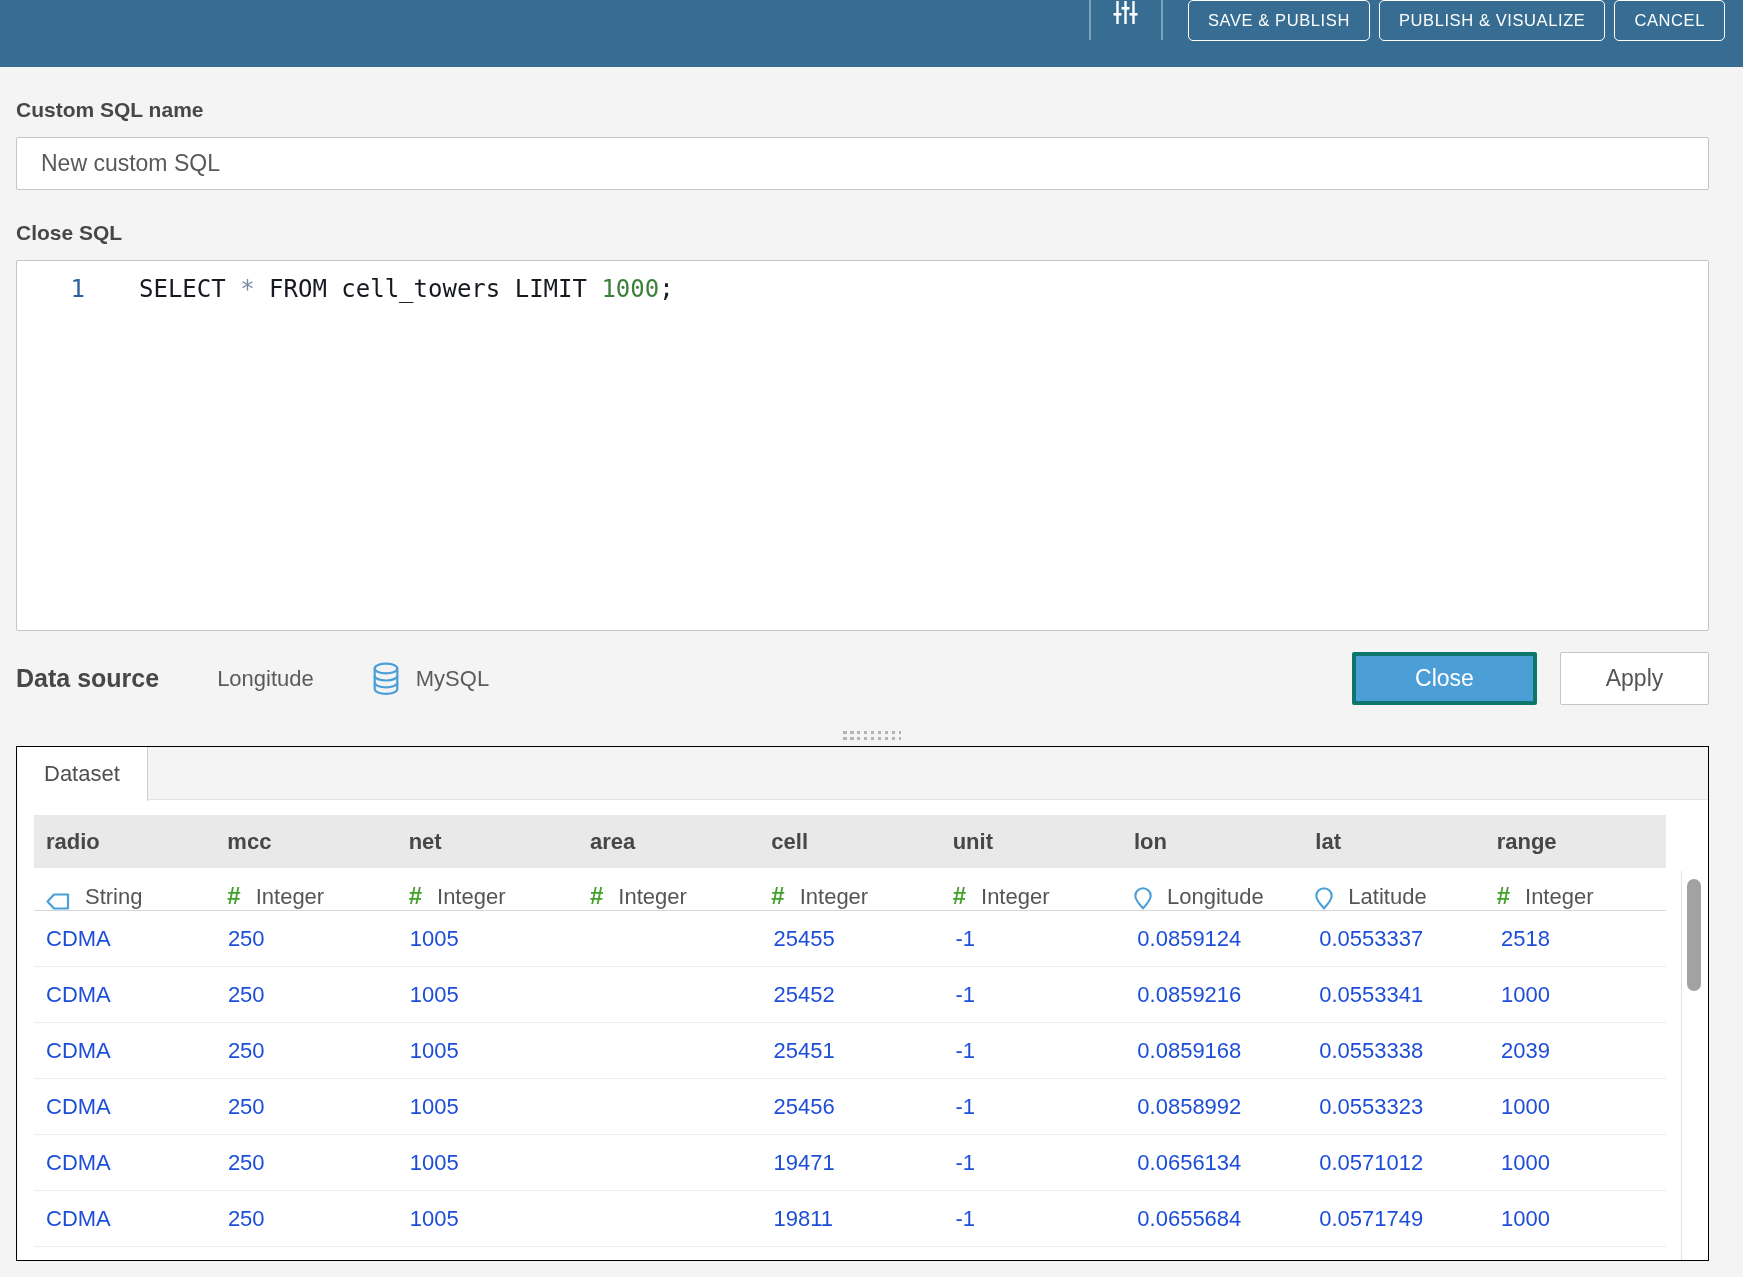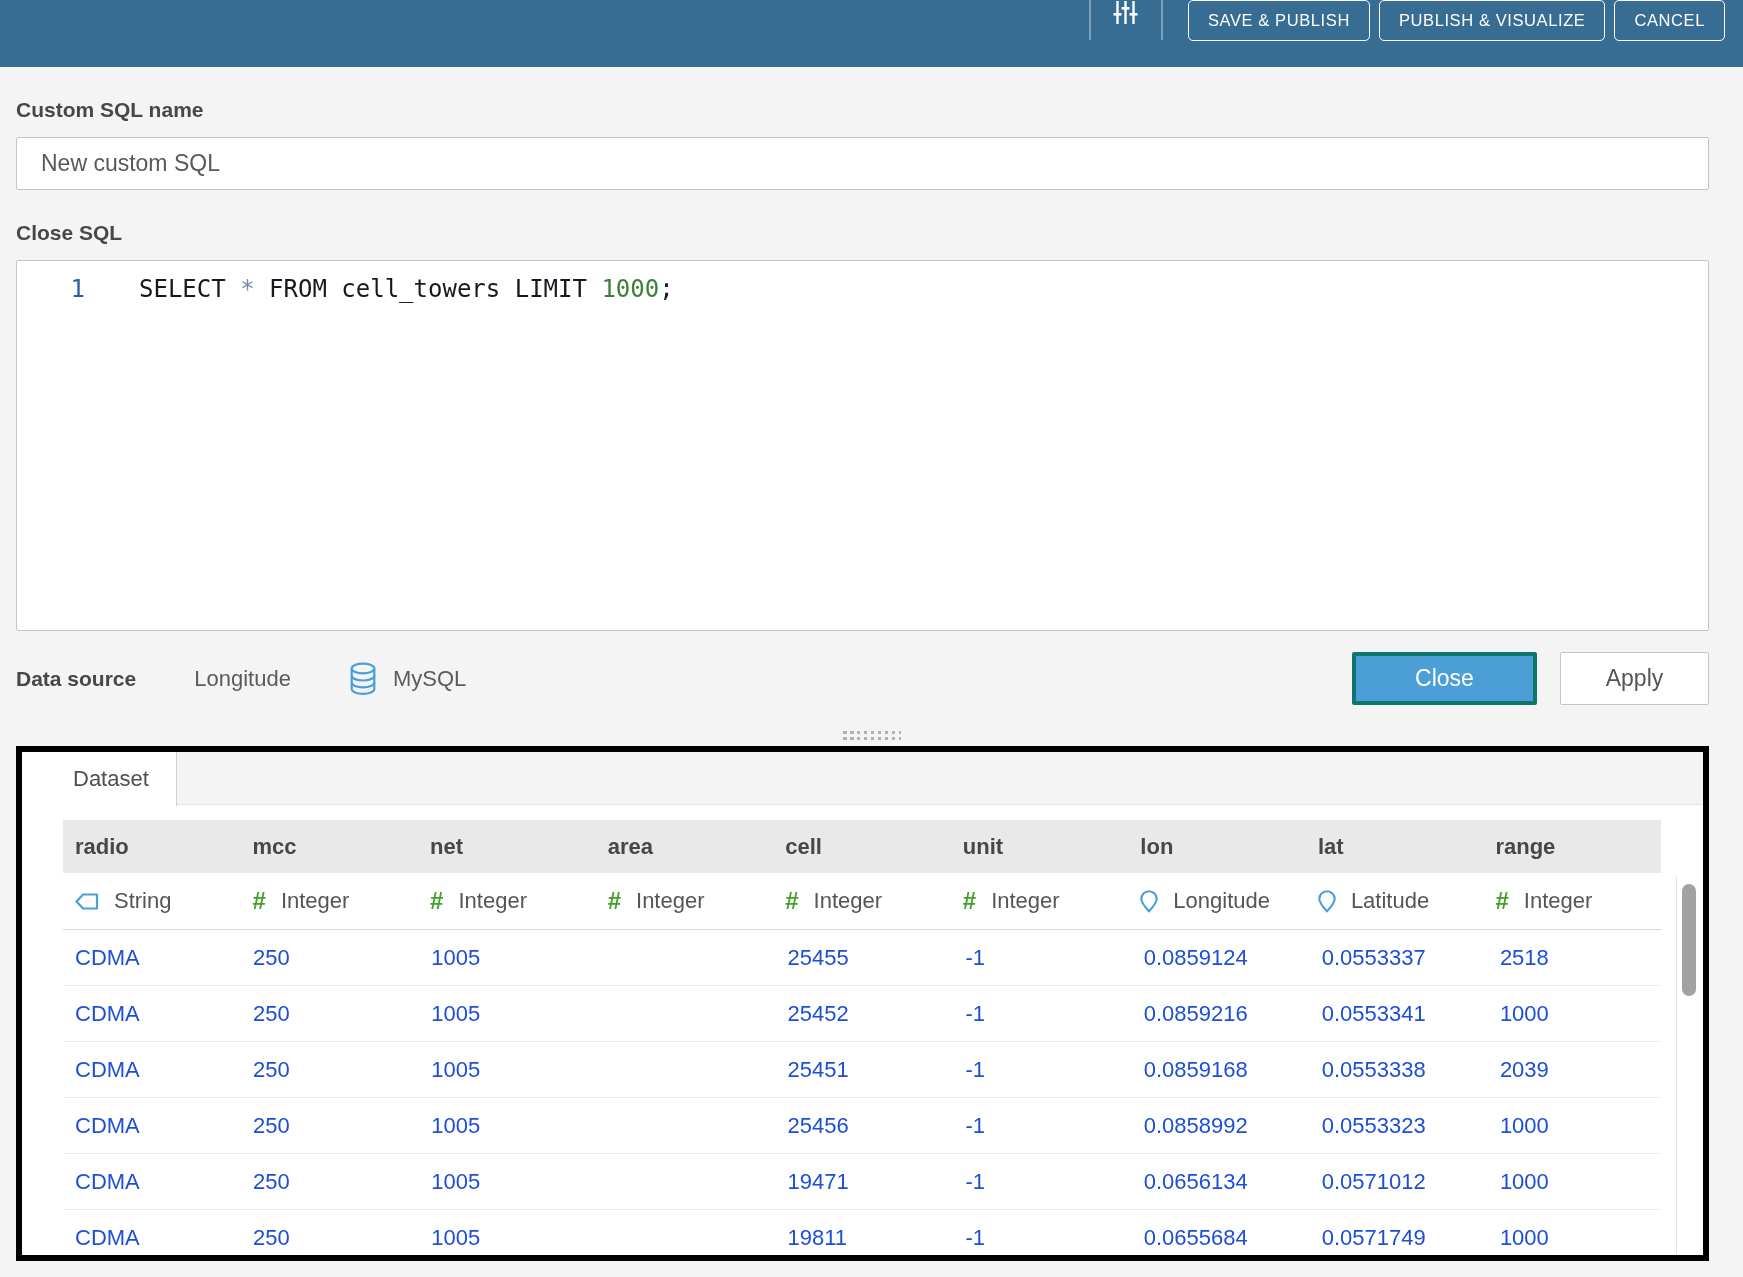--- a/index.html
+++ b/index.html
@@ -28,53 +28,53 @@
     padding-top:14px; font-family:"DejaVu Sans Mono",monospace; font-size:24px; }
   .gutter { width:88px; text-align:right; padding-right:20px; color:#2d5f9e; }
   .code-line { margin-left:34px; color:#16191f; white-space:pre; }
   .tok-kw { color:#16191f; }
   .tok-plain { color:#16191f; }
   .tok-op { color:#7b8aa5; }
   .tok-num { color:#3d8039; }
 
   
   .ds-row { margin-top:21px; display:flex; align-items:center; height:53px; }
-  .ds-label { font-size:21px; font-weight:bold; color:#474747; }
+  .ds-label { font-size:25px; font-weight:bold; color:#474747; }
   .ds-option { font-size:22px; color:#5b5b5b; margin-left:58px; display:flex;
     align-items:center; cursor:pointer; }
   .ds-option .db-ic { margin-right:16px; display:flex; align-items:center; }
   .ds-spacer { flex:1; }
   .btn-close { width:185px; height:53px; background:#4c9fd6; border:4px solid #0f766e;
     border-radius:2px; color:#ffffff; font-size:23px; font-family:inherit; cursor:pointer; }
   .btn-apply { width:149px; height:53px; margin-left:23px; background:#ffffff;
     border:1px solid #c5c5c5; border-radius:2px; color:#555555; font-size:23px;
     font-family:inherit; cursor:pointer; }
 
   
   .handle-zone { height:41px; display:flex; flex-direction:column; justify-content:flex-end;
     align-items:center; padding-bottom:6px; }
   .dots { width:58px; height:3.5px;
     background-image:repeating-linear-gradient(to right,#b3b3b3 0 3.5px,transparent 3.5px 7px); }
   .dots + .dots { margin-top:2.5px; }
 
   
   .panel-wrap { padding:0 34px 0 16px; }
-  .panel { background:#ffffff; border:6px solid #000000; height:515px; position:relative;
-    overflow:hidden;padding-left:24px; }
+  .panel { background:#ffffff; border:1px solid #000000; height:515px; position:relative;
+    overflow:hidden; }
   .tabstrip { height:53px; background:#f4f4f4; border-bottom:1px solid #e3e3e3; display:flex; }
   .tab { height:54px; margin-bottom:-1px; background:#ffffff; border-right:1px solid #cfcfcf;
     display:inline-flex; align-items:center; padding:0 27px; font-size:22px; color:#4f4f4f;
     cursor:pointer; }
 
   .grid { display:grid; grid-template-columns:repeat(9,1fr); 
     margin:0 42px 0 17px; }
   .thead { margin-top:15px; }
   .th { background:#e9e9e9; height:53px; display:flex; align-items:center;
     padding-left:12px; font-size:22px; font-weight:bold; color:#474747; cursor:pointer; }
-  .tt { height:57px; display:flex; align-items:center; padding-left:12px;
+  .tt { height:43px; display:flex; align-items:flex-end; padding-left:12px;
     font-size:22px; color:#555555; border-bottom:1px solid #d8d8d8; }
   .type-icon { display:flex; align-items:center; margin-right:15px; }
   .hash { color:#43a02c; font-size:24px; font-weight:bold; }
   .tr { display:grid; grid-template-columns:repeat(9,1fr); column-gap:5px;
     margin:0 42px 0 17px; height:56px; border-bottom:1px solid #ededed; }
   .td { display:flex; align-items:center; padding-left:12px; font-size:22px; color:#1d4ed8; }
 
   .vscroll-line { position:absolute; top:124px; bottom:0; right:26px; width:1px;
     background:#e3e3e3; }
   .vscroll-thumb { position:absolute; top:132px; right:7px; width:14px; height:112px;

